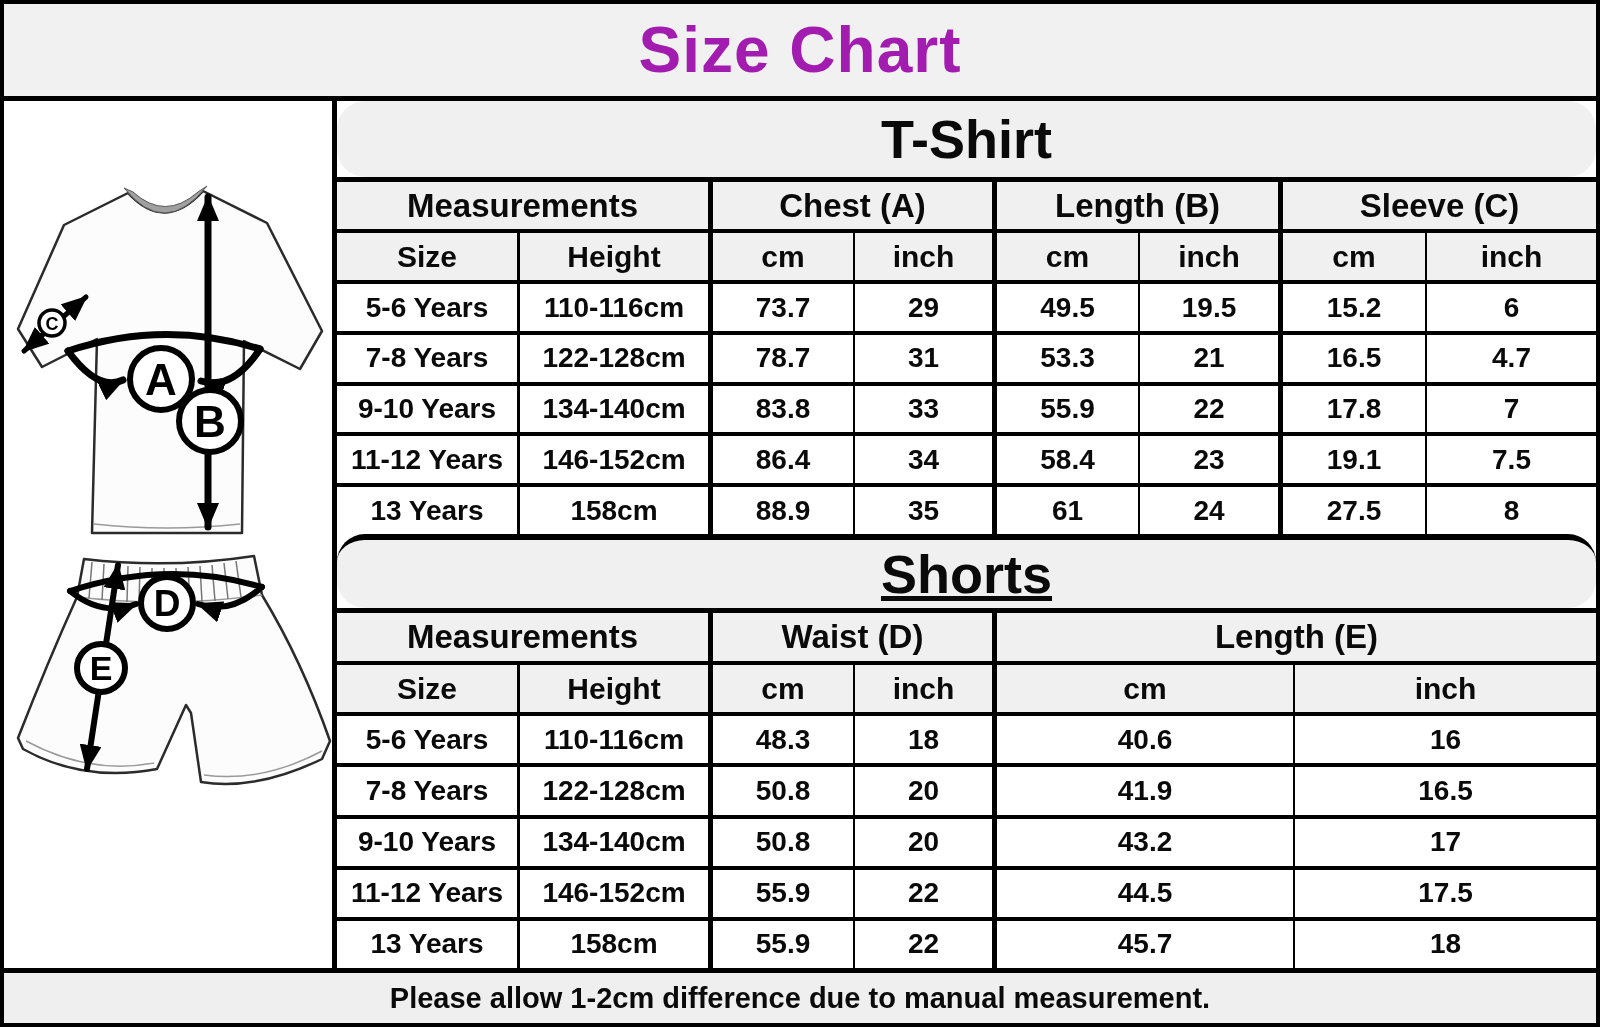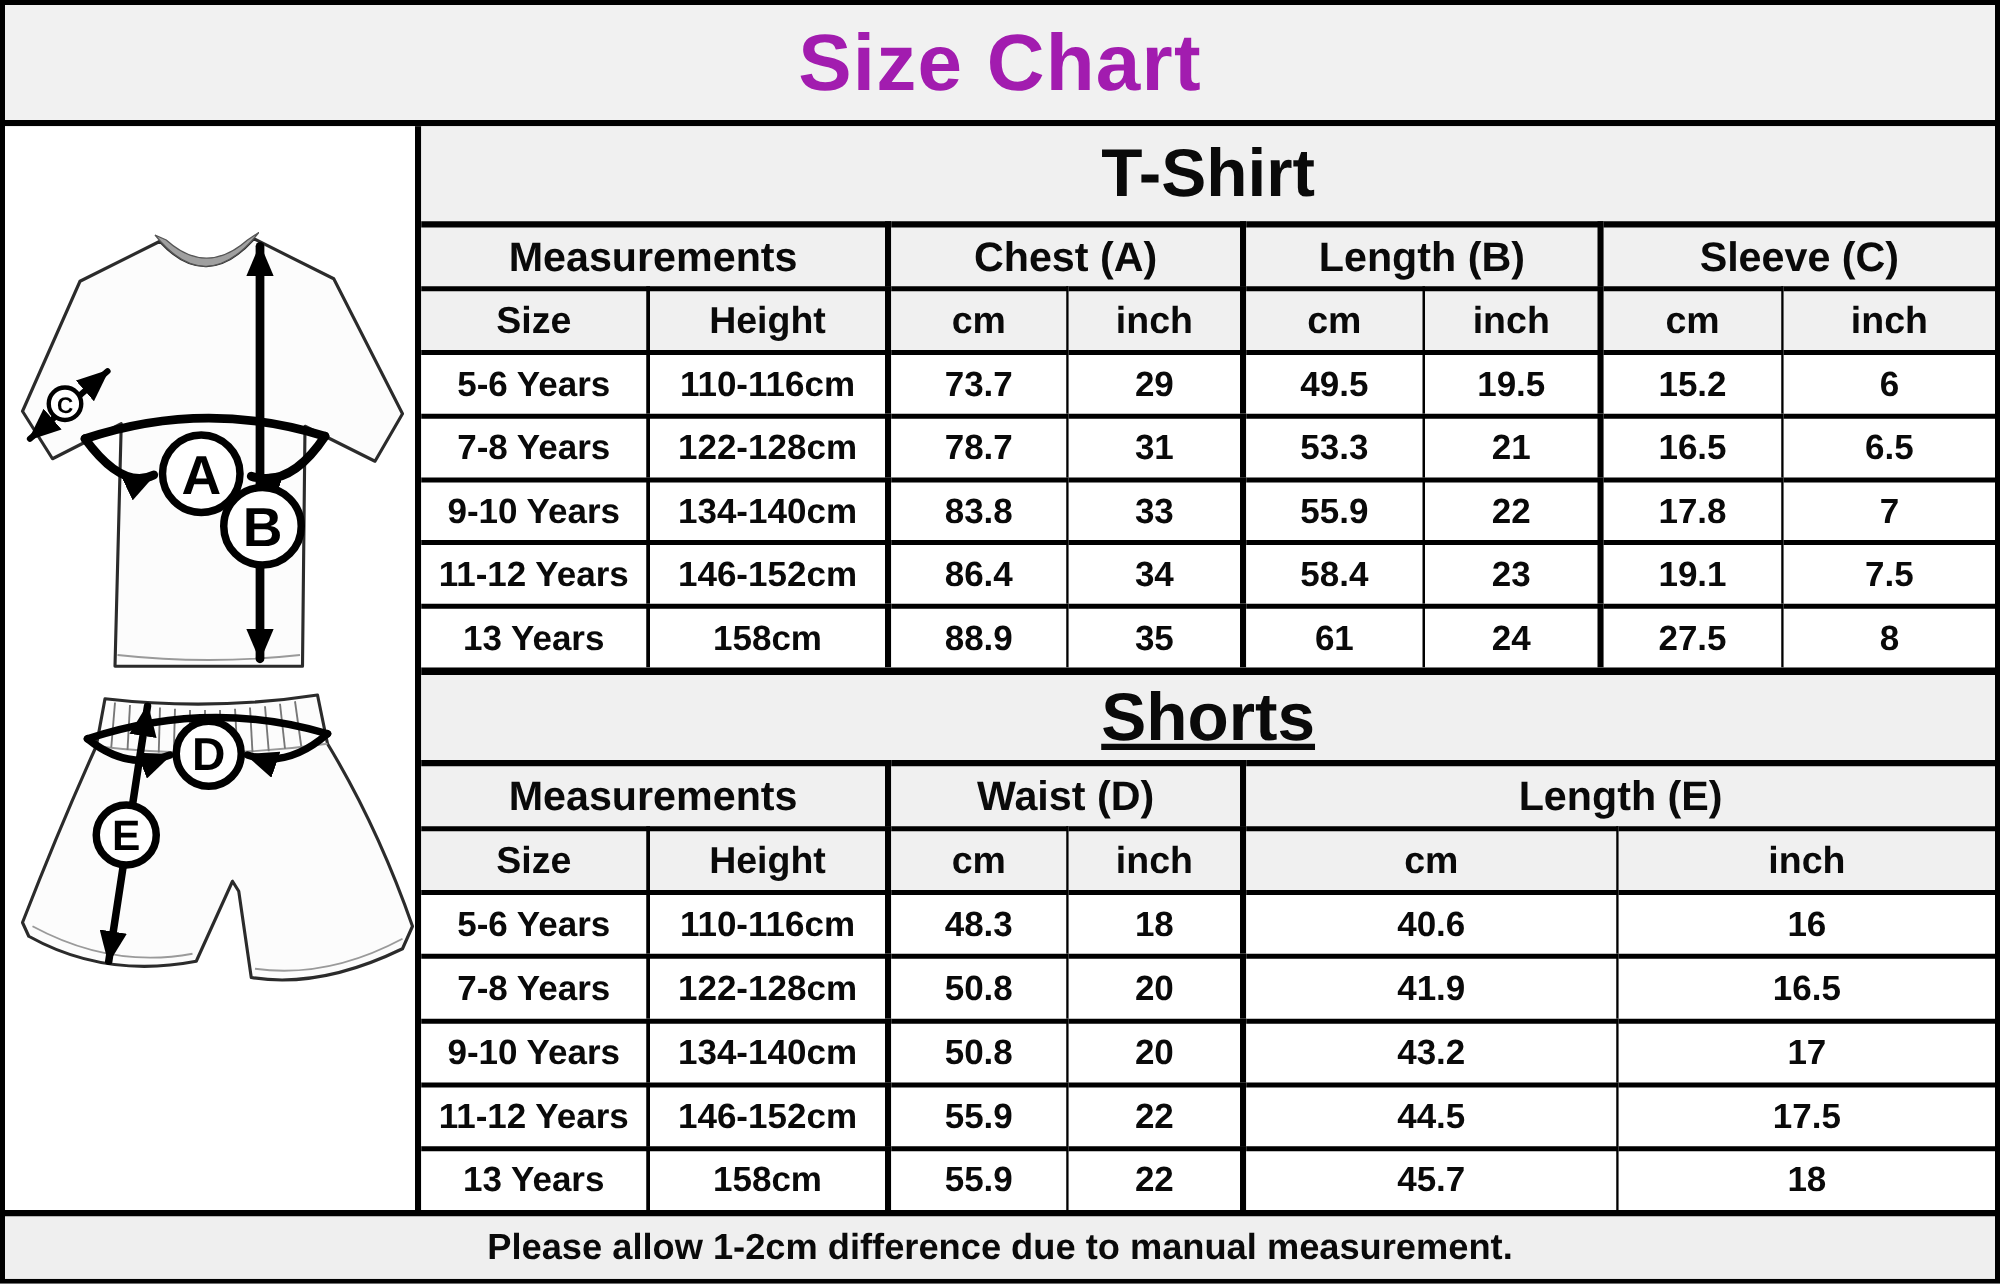--- a/index.html
+++ b/index.html
@@ -47,20 +47,21 @@
     border-right-width: 5px;
     border-top-width: 4px;
     color: #0a0a0a;
     overflow: hidden; white-space: nowrap;
   }
   .size-table .section-row td {
     border-right-width: 0;
     background: #f0f0f0;
     font-size: 54px; font-weight: 700;
     height: 70px;
+    border-radius: 28px;
   }
   table.tshirt .section-row td { border-top-width: 0; }
   table.shorts .section-row td { border-top-width: 6px; height: 62px; text-decoration: underline; }
   .size-table .group-row th {
     background: #f0f0f0; font-size: 33px; font-weight: 700; height: 49px;
     border-top-width: 5px;
   }
   .size-table .sub-row th {
     background: #f0f0f0; font-size: 30px; font-weight: 700; height: 47px; margin-left: 48px;
   }
@@ -212,21 +213,21 @@
           <td class="lastcol">6</td>
         </tr>
         <tr class="data-row">
           <td class="mid">7-8 Years</td>
           <td>122-128cm</td>
           <td class="thin">78.7</td>
           <td>31</td>
           <td class="thin">53.3</td>
           <td>21</td>
           <td class="thin">16.5</td>
-          <td class="lastcol">6.5</td>
+          <td class="lastcol">4.7</td>
         </tr>
         <tr class="data-row">
           <td class="mid">9-10 Years</td>
           <td>134-140cm</td>
           <td class="thin">83.8</td>
           <td>33</td>
           <td class="thin">55.9</td>
           <td>22</td>
           <td class="thin">17.8</td>
           <td class="lastcol">7</td>

